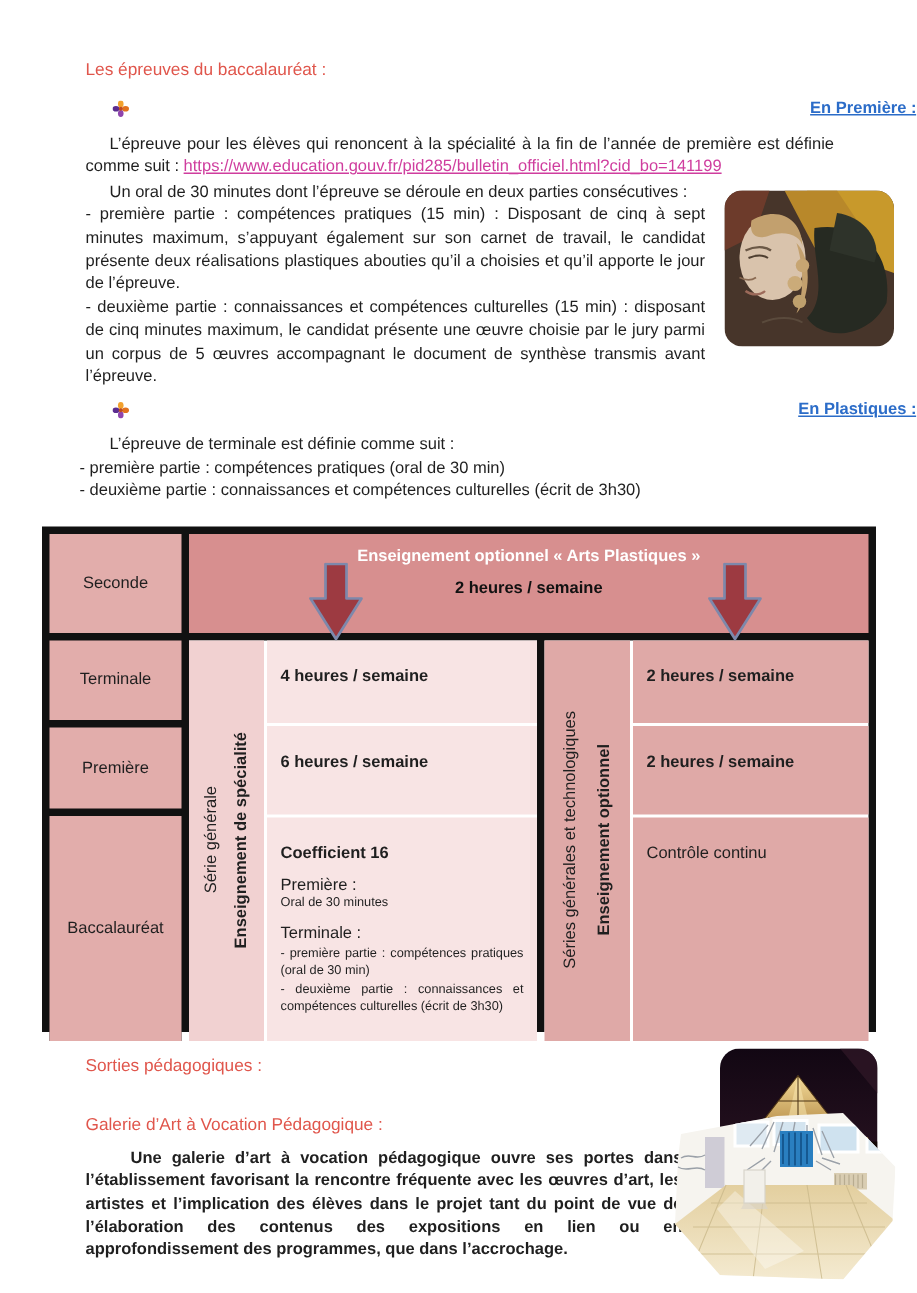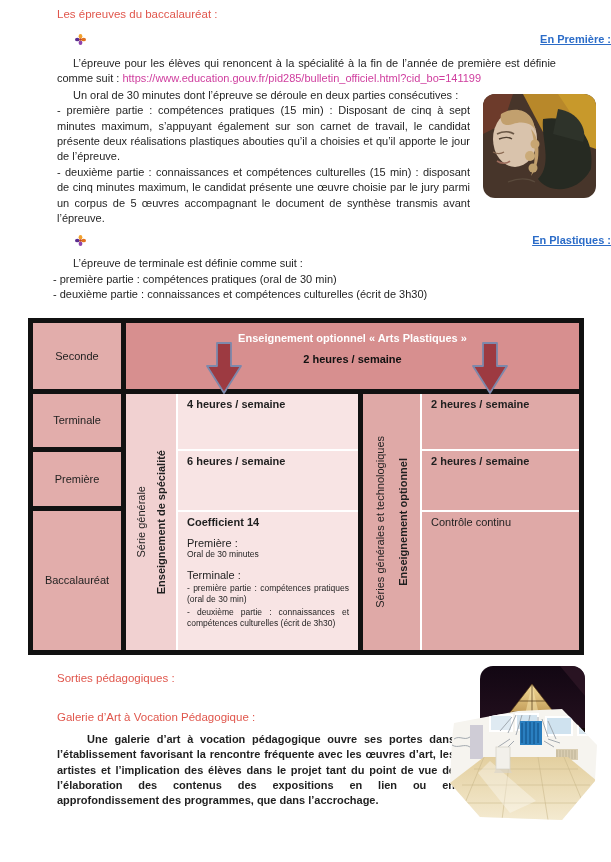--- a/index.html
+++ b/index.html
@@ -5,31 +5,31 @@
   html,body { margin:0; padding:0; background:#ffffff; }
   .page {
     position:relative; width:611px; height:862px; overflow:hidden;
     background:#ffffff; color:#1f1f1f;
     font-family:"Liberation Sans", sans-serif; font-size:11px;
   }
   .red-heading {
     color:#e0564c; font-size:11.5px; font-weight:normal;
     margin:0 55px 0 57px;
   }
-  .h1 { margin-top:8px; }
+  .h1 { margin-top:41px; }
   .bullet-line { margin:13px 0 0 75px; display:flex; align-items:center;justify-content:space-between; }
   .bullet-icon { width:11px; height:11px; margin-right:7px; flex:0 0 auto; }
   .blue-link {
     color:#2b6cc8; font-weight:bold; text-decoration:underline; font-size:11px;
   }
   .p {
     margin:0 55px 0 57px; text-align:justify; line-height:15.4px; font-size:11px;
   }
   .indent { text-indent:16px; }
-  .magenta-link { color:#cf3d9e; }
+  .magenta-link { color:#cf3d9e; text-decoration:underline; }
   .oral-block { position:relative; margin:1px 15px 0 57px; min-height:110px; }
   .oral-block .p { margin:0 126px 0 0; }
   .artwork-img { position:absolute; top:6px; right:0; width:113px; height:104px; }
 
   
   .table-wrap { position:relative; margin:15px 27px 0 28px; height:337px; }
   .tbl {
     width:556px; height:337px; box-sizing:border-box;
     background:#111111; padding:5px; display:grid;
     grid-template-columns:88px 232px 216px; grid-template-rows:66px 1fr; gap:5px;
@@ -53,21 +53,21 @@
   .sect-mid .vrows .vcell { background:#f8e4e4; }
   .sect-right .vcol { width:57px; background:#dfa9a7; }
   .sect-right .vrows .vcell { background:#dfa9a7; }
   .vcol { display:flex; align-items:center; justify-content:space-evenly; }
   .vlabel {
     writing-mode:vertical-rl; transform:rotate(180deg);
     font-size:11px; white-space:nowrap; text-align:center;
   }
   .vlabel.bold { font-weight:bold; }
   .vrows { flex:1; display:flex; flex-direction:column; gap:2px; }
-  .vcell { box-sizing:border-box; padding:4px 9px; }
+  .vcell { box-sizing:border-box; padding:18px 9px; }
   .vcell.r1 { height:55px; }
   .vcell.r2 { height:59px; }
   .vcell.r3 { flex:1; }
   .hours { font-weight:bold; font-size:11px; }
   .coeff { font-weight:bold; font-size:11px; }
   .cellsub { font-size:11px; margin-top:9px; }
   .cellsmall { font-size:8.5px; line-height:11px; }
   .celljust { text-align:justify; margin-top:2px; }
   .arrow { position:absolute; top:24px; width:36px; height:52px; }
   .arrow.a1 { left:178px; }
@@ -165,21 +165,21 @@
 
       <div class="sect sect-mid">
         <div class="vcol">
           <span class="vlabel">Série générale</span>
           <span class="vlabel bold">Enseignement de spécialité</span>
         </div>
         <div class="vrows">
           <div class="vcell r1 hours">4 heures / semaine</div>
           <div class="vcell r2 hours">6 heures / semaine</div>
           <div class="vcell r3">
-            <div class="coeff">Coefficient 14</div>
+            <div class="coeff">Coefficient 16</div>
             <div class="cellsub">Première :</div>
             <div class="cellsmall">Oral de 30 minutes</div>
             <div class="cellsub">Terminale :</div>
             <div class="cellsmall celljust">- première partie : compétences pratiques (oral de 30 min)</div>
             <div class="cellsmall celljust">- deuxième partie : connaissances et compétences culturelles (écrit de 3h30)</div>
           </div>
         </div>
       </div>
 
       <div class="sect sect-right">

